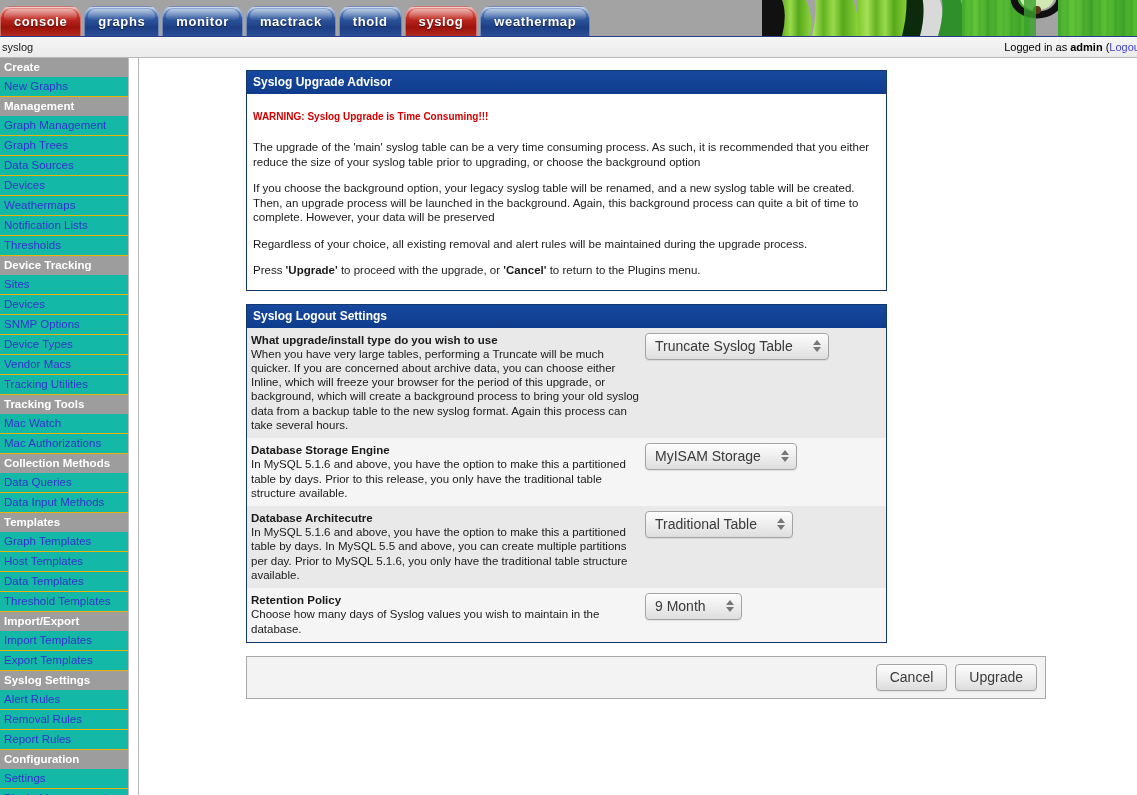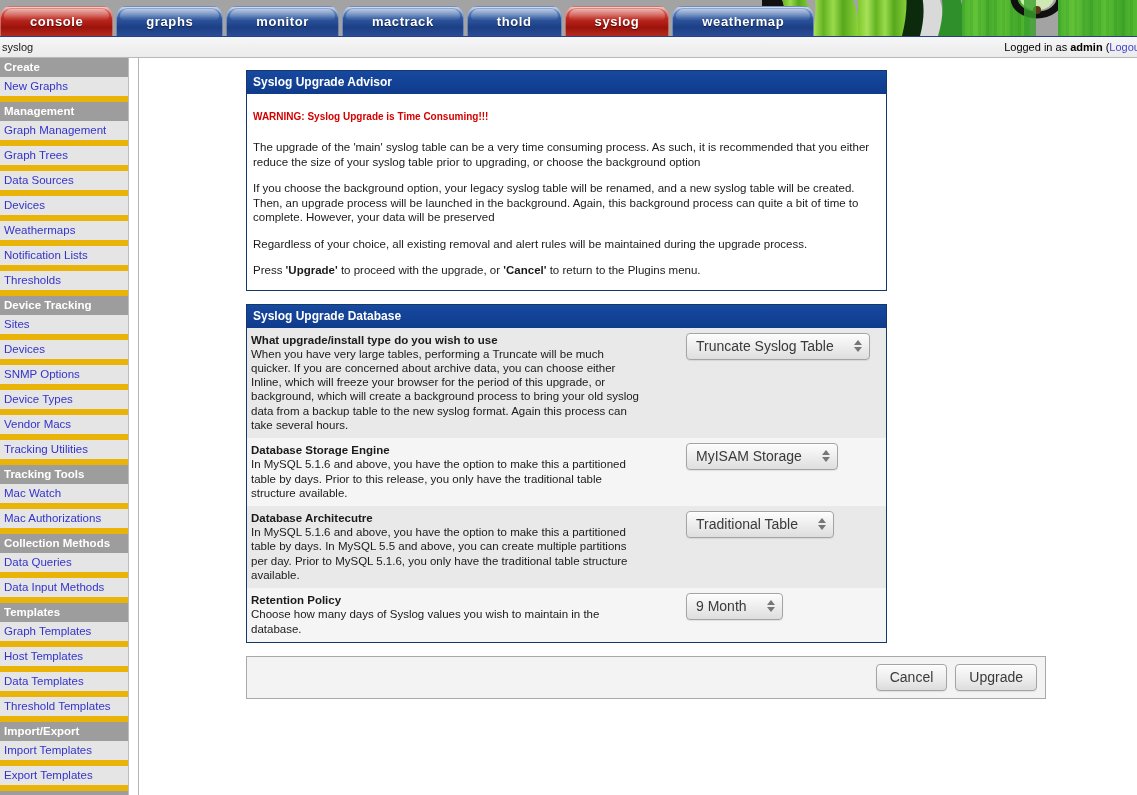--- a/index.html
+++ b/index.html
@@ -28,21 +28,21 @@
     height: 36px;
     display: flex;
     align-items: flex-end;
     z-index: 3;
   }
   .tab {
     position: relative;
     height: 30px;
     margin-right: 3px;
     border-radius: 11px 11px 0 0;
-    padding: 0 29px;
+    padding: 0 13px;
     display: flex;
     align-items: center;
     justify-content: center;
     box-sizing: border-box;
     font-size: 13px;
     font-weight: bold;
     letter-spacing: 0.6px;
     color: #ffffff;
     text-shadow: 0 1px 1px rgba(0,0,0,.55);
     border: 1px solid rgba(255,255,255,.35);
@@ -129,23 +129,23 @@
     font-size: 11.5px;
     font-weight: bold;
     padding: 2px 4px 3px 4px;
     line-height: 14px;
   }
   .nav-item {
     color: #3333cc;
     font-size: 11.5px;
     padding: 2px 4px 3px 4px;
     line-height: 14px;
-    border-bottom: 6px solid #eab308;
+    border-bottom: 1px solid #eab308;
     cursor: pointer;
-    background: #e5e5e5;
+    background: #14b8a6;
   }
 
   #content {
     flex: 1 1 auto;
     background: #ffffff;
     padding-top: 12px;
     padding-left: 106px;
     box-sizing: border-box;
   }
 
@@ -182,21 +182,20 @@
   }
   .para:last-child { margin-bottom: 2px; }
   .para b { font-weight: bold; }
 
   
   .setting-row {
     display: flex;
     align-items: flex-start;
     padding: 5px 4px 6px 4px;
     box-sizing: border-box;
-    gap: 41px;
   }
   .setting-row.odd  { background: #e9e9e9; }
   .setting-row.even { background: #f5f5f5; }
   .setting-text { width: 392px; flex: 0 0 392px; }
   .setting-label {
     font-size: 11.5px;
     font-weight: bold;
     color: #1a1a1a;
     line-height: 14px;
   }
@@ -409,21 +408,21 @@
         <p class="para">The upgrade of the 'main' syslog table can be a very time consuming process. As such, it is recommended that you either reduce the size of your syslog table prior to upgrading, or choose the background option</p>
         <p class="para">If you choose the background option, your legacy syslog table will be renamed, and a new syslog table will be created. Then, an upgrade process will be launched in the background. Again, this background process can quite a bit of time to complete. However, your data will be preserved</p>
         <p class="para">Regardless of your choice, all existing removal and alert rules will be maintained during the upgrade process.</p>
         <p class="para"><span>Press </span><b>'Upgrade'</b><span> to proceed with the upgrade, or </span><b>'Cancel'</b><span> to return to the Plugins menu.</span></p>
       </div>
     </div>
 
     <div style="height:13px"></div>
 
     <div class="panel">
-      <div class="panel-title">Syslog Upgrade Database</div>
+      <div class="panel-title">Syslog Logout Settings</div>
       <div id="settings-rows">
           <div class="setting-row odd">
             <div class="setting-text">
               <div class="setting-label">What upgrade/install type do you wish to use</div>
               <div class="setting-desc">When you have very large tables, performing a Truncate will be much quicker. If you are concerned about archive data, you can choose either Inline, which will freeze your browser for the period of this upgrade, or background, which will create a background process to bring your old syslog data from a backup table to the new syslog format. Again this process can take several hours.</div>
             </div>
             <div class="setting-control mid">
               <div class="gtk-select">
                 <span class="val">Truncate Syslog Table</span>
                 <span class="spin">

